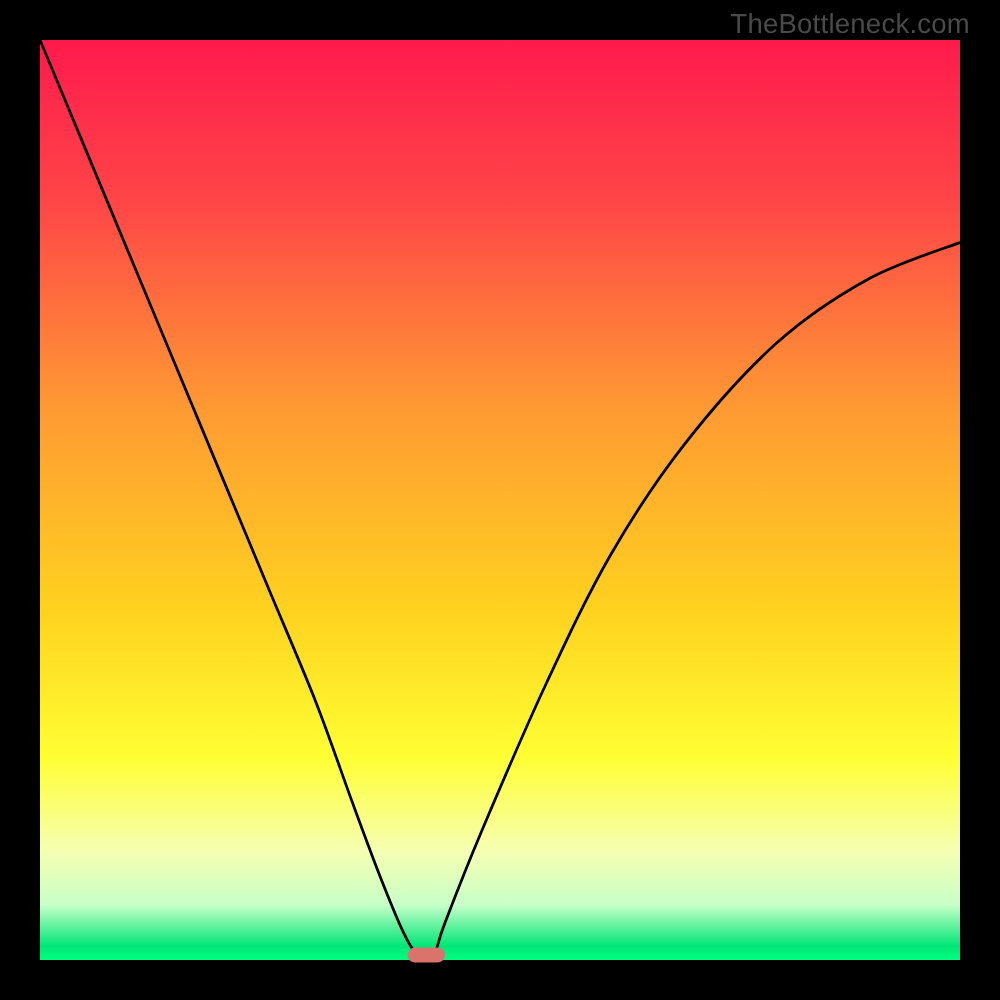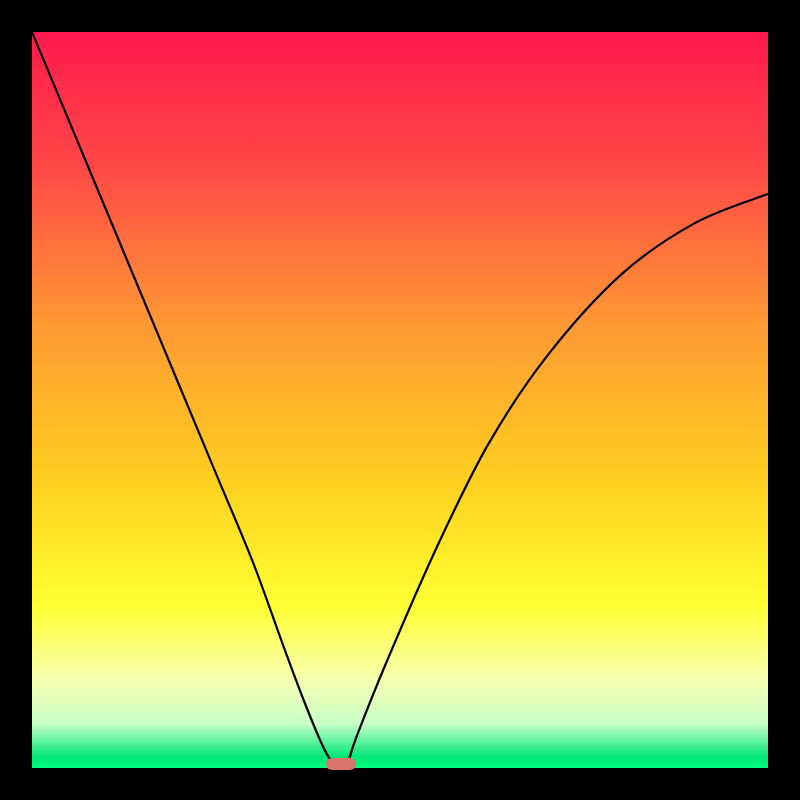--- a/index.html
+++ b/index.html
@@ -30,13 +30,14 @@
             <stop offset="100%" stop-color="#00ff80"></stop>
           </linearGradient>
       </defs>
       <rect x="0" y="0" width="736" height="736" fill="url(#bg-grad)"></rect>
     </svg>
     <svg class="curve-svg" viewBox="0 0 736 736" preserveAspectRatio="none">
       <path id="curve-path" fill="none" stroke="#000000" stroke-width="2.2" d="M 0 0 C 6.133333333333334 14.720000000000008 24.53333333333334 58.88000000000005 36.800000000000004 88.32000000000005 C 49.06666666666667 117.76000000000005 61.33333333333334 147.2 73.60000000000001 176.64 C 85.86666666666667 206.07999999999998 98.13333333333333 235.51999999999998 110.39999999999999 264.96 C 122.66666666666666 294.4 134.93333333333334 323.84 147.20000000000002 353.28 C 159.4666666666667 382.71999999999997 171.73333333333335 412.15999999999997 184 441.59999999999997 C 196.26666666666665 471.03999999999996 209.76 501.7066666666666 220.79999999999998 529.92 C 231.83999999999997 558.1333333333333 241.65333333333334 587.5733333333333 250.24 610.88 C 258.82666666666665 634.1866666666667 265.5733333333333 652.5866666666667 272.32 669.76 C 279.06666666666666 686.9333333333333 285.8133333333334 703.4933333333333 290.72 713.92 C 295.62666666666667 724.3466666666666 298.6933333333333 728.6400000000001 301.76 732.32 C 304.82666666666665 736 306.6666666666667 736.6133333333333 309.12 736 C 311.5733333333333 735.3866666666667 314.0266666666667 733.5466666666666 316.48 728.64 C 318.93333333333334 723.7333333333333 317.70666666666665 722.5066666666667 323.84 706.56 C 329.9733333333333 690.6133333333332 339.78666666666663 664.8533333333334 353.28 632.96 C 366.7733333333333 601.0666666666667 387.62666666666667 552 404.8 515.2 C 421.97333333333336 478.40000000000003 437.92 444.0533333333334 456.32 412.16 C 474.71999999999997 380.26666666666665 493.1199999999999 352.0533333333333 515.1999999999999 323.84 C 537.28 295.62666666666667 564.2666666666668 264.96 588.8000000000001 242.88 C 613.3333333333334 220.8 637.8666666666667 204.85333333333335 662.4 191.36 C 686.9333333333333 177.86666666666667 723.7333333333333 166.82666666666663 736 161.91999999999996"></path>
     </svg>
     <div class="marker" id="valley-marker" style="left: 294.4px; width: 29.44px; height: 12px; bottom: -2px; background: rgb(217, 115, 107);"></div>
   </div>
+  <div class="watermark">TheBottleneck.com</div>
 </div>
 
 </body></html>

